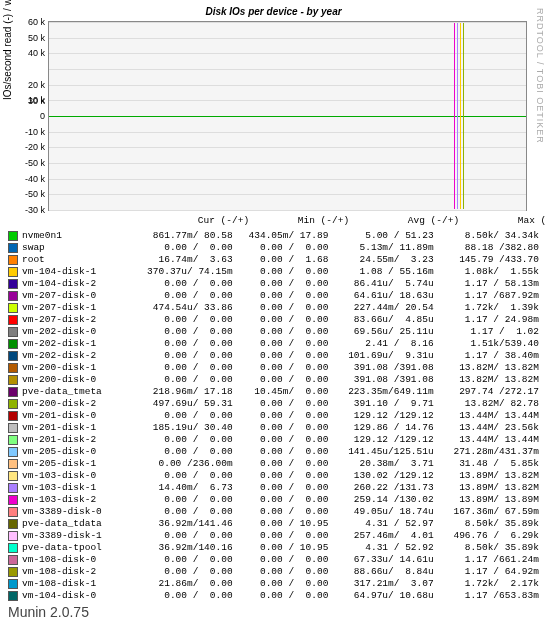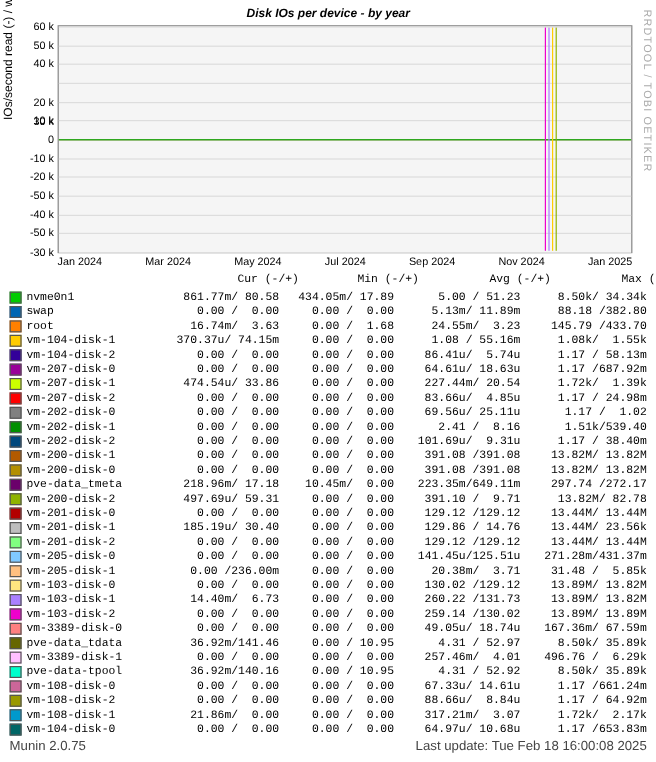--- a/index.html
+++ b/index.html
@@ -120,21 +120,21 @@
     flex-shrink: 0;
   }
   .col-name  { width: 110px; display:inline-block; }
   .col-cur   { width: 110px; display:inline-block; text-align:right; }
   .col-min   { width: 100px; display:inline-block; text-align:right; }
   .col-avg   { width: 110px; display:inline-block; text-align:right; }
   .col-max   { width: 110px; display:inline-block; text-align:right; }
   .footer {
     display:flex;
     justify-content: space-between;
-    font-size: 11px;
+    font-size: 14px;
     margin: 2px 8px 4px 8px;
     color:#444;
   }
 </style>
 </head>
 <body>
 
 <div class="container">
 
   <div class="title">Disk IOs per device - by year</div>
@@ -171,31 +171,21 @@
         <div class="grid-line" style="top: 100%;"></div>
         <div class="y-ticks" style="top: 100%;">-30 k</div>
       </div>
     <div class="data-series-line"></div>
     <div class="spike" style="left:85%; background:#ee00cc;"></div>
     <div class="spike" style="left:85.6%; background:#aa80ff;"></div>
     <div class="spike" style="left:86.2%; background:#ffcc00;"></div>
     <div class="spike" style="left:86.8%; background:#8fb300;"></div>
   </div>
 
-  <div class="x-ticks" id="x-ticks">
-      <span>Jan 2024</span>
-      <span>Mar 2024</span>
-      <span>May 2024</span>
-      <span>Jul 2024</span>
-      <span>Sep 2024</span>
-      <span>Nov 2024</span>
-      <span>Jan 2025</span>
-    </div>
 
   <div class="legend-header">                       <span class="col-cur">Cur (-/+)</span><span class="col-min">Min (-/+)</span><span class="col-avg">Avg (-/+)</span><span class="col-max">Max (-/+)</span></div>
 
   <div class="legend" id="legend"><div class="legend-row"><span class="swatch" style="background: rgb(0, 204, 0);"></span><span class="col-name">nvme0n1</span><span class="col-cur">861.77m/ 80.58</span><span class="col-min">434.05m/ 17.89</span><span class="col-avg">5.00 / 51.23</span><span class="col-max">8.50k/ 34.34k</span></div><div class="legend-row"><span class="swatch" style="background: rgb(0, 102, 179);"></span><span class="col-name">swap</span><span class="col-cur">0.00 /  0.00</span><span class="col-min">0.00 /  0.00</span><span class="col-avg">5.13m/ 11.89m</span><span class="col-max">88.18 /382.80</span></div><div class="legend-row"><span class="swatch" style="background: rgb(255, 128, 0);"></span><span class="col-name">root</span><span class="col-cur">16.74m/  3.63</span><span class="col-min">0.00 /  1.68</span><span class="col-avg">24.55m/  3.23</span><span class="col-max">145.79 /433.70</span></div><div class="legend-row"><span class="swatch" style="background: rgb(255, 204, 0);"></span><span class="col-name">vm-104-disk-1</span><span class="col-cur">370.37u/ 74.15m</span><span class="col-min">0.00 /  0.00</span><span class="col-avg">1.08 / 55.16m</span><span class="col-max">1.08k/  1.55k</span></div><div class="legend-row"><span class="swatch" style="background: rgb(51, 0, 153);"></span><span class="col-name">vm-104-disk-2</span><span class="col-cur">0.00 /  0.00</span><span class="col-min">0.00 /  0.00</span><span class="col-avg">86.41u/  5.74u</span><span class="col-max">1.17 / 58.13m</span></div><div class="legend-row"><span class="swatch" style="background: rgb(153, 0, 153);"></span><span class="col-name">vm-207-disk-0</span><span class="col-cur">0.00 /  0.00</span><span class="col-min">0.00 /  0.00</span><span class="col-avg">64.61u/ 18.63u</span><span class="col-max">1.17 /687.92m</span></div><div class="legend-row"><span class="swatch" style="background: rgb(204, 255, 0);"></span><span class="col-name">vm-207-disk-1</span><span class="col-cur">474.54u/ 33.86</span><span class="col-min">0.00 /  0.00</span><span class="col-avg">227.44m/ 20.54</span><span class="col-max">1.72k/  1.39k</span></div><div class="legend-row"><span class="swatch" style="background: rgb(255, 0, 0);"></span><span class="col-name">vm-207-disk-2</span><span class="col-cur">0.00 /  0.00</span><span class="col-min">0.00 /  0.00</span><span class="col-avg">83.66u/  4.85u</span><span class="col-max">1.17 / 24.98m</span></div><div class="legend-row"><span class="swatch" style="background: rgb(128, 128, 128);"></span><span class="col-name">vm-202-disk-0</span><span class="col-cur">0.00 /  0.00</span><span class="col-min">0.00 /  0.00</span><span class="col-avg">69.56u/ 25.11u</span><span class="col-max">1.17 /  1.02</span></div><div class="legend-row"><span class="swatch" style="background: rgb(0, 143, 0);"></span><span class="col-name">vm-202-disk-1</span><span class="col-cur">0.00 /  0.00</span><span class="col-min">0.00 /  0.00</span><span class="col-avg">2.41 /  8.16</span><span class="col-max">1.51k/539.40</span></div><div class="legend-row"><span class="swatch" style="background: rgb(0, 72, 125);"></span><span class="col-name">vm-202-disk-2</span><span class="col-cur">0.00 /  0.00</span><span class="col-min">0.00 /  0.00</span><span class="col-avg">101.69u/  9.31u</span><span class="col-max">1.17 / 38.40m</span></div><div class="legend-row"><span class="swatch" style="background: rgb(179, 90, 0);"></span><span class="col-name">vm-200-disk-1</span><span class="col-cur">0.00 /  0.00</span><span class="col-min">0.00 /  0.00</span><span class="col-avg">391.08 /391.08</span><span class="col-max">13.82M/ 13.82M</span></div><div class="legend-row"><span class="swatch" style="background: rgb(179, 143, 0);"></span><span class="col-name">vm-200-disk-0</span><span class="col-cur">0.00 /  0.00</span><span class="col-min">0.00 /  0.00</span><span class="col-avg">391.08 /391.08</span><span class="col-max">13.82M/ 13.82M</span></div><div class="legend-row"><span class="swatch" style="background: rgb(107, 0, 107);"></span><span class="col-name">pve-data_tmeta</span><span class="col-cur">218.96m/ 17.18</span><span class="col-min">10.45m/  0.00</span><span class="col-avg">223.35m/649.11m</span><span class="col-max">297.74 /272.17</span></div><div class="legend-row"><span class="swatch" style="background: rgb(143, 179, 0);"></span><span class="col-name">vm-200-disk-2</span><span class="col-cur">497.69u/ 59.31</span><span class="col-min">0.00 /  0.00</span><span class="col-avg">391.10 /  9.71</span><span class="col-max">13.82M/ 82.78</span></div><div class="legend-row"><span class="swatch" style="background: rgb(179, 0, 0);"></span><span class="col-name">vm-201-disk-0</span><span class="col-cur">0.00 /  0.00</span><span class="col-min">0.00 /  0.00</span><span class="col-avg">129.12 /129.12</span><span class="col-max">13.44M/ 13.44M</span></div><div class="legend-row"><span class="swatch" style="background: rgb(190, 190, 190);"></span><span class="col-name">vm-201-disk-1</span><span class="col-cur">185.19u/ 30.40</span><span class="col-min">0.00 /  0.00</span><span class="col-avg">129.86 / 14.76</span><span class="col-max">13.44M/ 23.56k</span></div><div class="legend-row"><span class="swatch" style="background: rgb(128, 255, 128);"></span><span class="col-name">vm-201-disk-2</span><span class="col-cur">0.00 /  0.00</span><span class="col-min">0.00 /  0.00</span><span class="col-avg">129.12 /129.12</span><span class="col-max">13.44M/ 13.44M</span></div><div class="legend-row"><span class="swatch" style="background: rgb(128, 201, 255);"></span><span class="col-name">vm-205-disk-0</span><span class="col-cur">0.00 /  0.00</span><span class="col-min">0.00 /  0.00</span><span class="col-avg">141.45u/125.51u</span><span class="col-max">271.28m/431.37m</span></div><div class="legend-row"><span class="swatch" style="background: rgb(255, 192, 128);"></span><span class="col-name">vm-205-disk-1</span><span class="col-cur">0.00 /236.00m</span><span class="col-min">0.00 /  0.00</span><span class="col-avg">20.38m/  3.71</span><span class="col-max">31.48 /  5.85k</span></div><div class="legend-row"><span class="swatch" style="background: rgb(255, 230, 128);"></span><span class="col-name">vm-103-disk-0</span><span class="col-cur">0.00 /  0.00</span><span class="col-min">0.00 /  0.00</span><span class="col-avg">130.02 /129.12</span><span class="col-max">13.89M/ 13.82M</span></div><div class="legend-row"><span class="swatch" style="background: rgb(170, 128, 255);"></span><span class="col-name">vm-103-disk-1</span><span class="col-cur">14.40m/  6.73</span><span class="col-min">0.00 /  0.00</span><span class="col-avg">260.22 /131.73</span><span class="col-max">13.89M/ 13.82M</span></div><div class="legend-row"><span class="swatch" style="background: rgb(238, 0, 204);"></span><span class="col-name">vm-103-disk-2</span><span class="col-cur">0.00 /  0.00</span><span class="col-min">0.00 /  0.00</span><span class="col-avg">259.14 /130.02</span><span class="col-max">13.89M/ 13.89M</span></div><div class="legend-row"><span class="swatch" style="background: rgb(255, 128, 128);"></span><span class="col-name">vm-3389-disk-0</span><span class="col-cur">0.00 /  0.00</span><span class="col-min">0.00 /  0.00</span><span class="col-avg">49.05u/ 18.74u</span><span class="col-max">167.36m/ 67.59m</span></div><div class="legend-row"><span class="swatch" style="background: rgb(102, 102, 0);"></span><span class="col-name">pve-data_tdata</span><span class="col-cur">36.92m/141.46</span><span class="col-min">0.00 / 10.95</span><span class="col-avg">4.31 / 52.97</span><span class="col-max">8.50k/ 35.89k</span></div><div class="legend-row"><span class="swatch" style="background: rgb(255, 191, 255);"></span><span class="col-name">vm-3389-disk-1</span><span class="col-cur">0.00 /  0.00</span><span class="col-min">0.00 /  0.00</span><span class="col-avg">257.46m/  4.01</span><span class="col-max">496.76 /  6.29k</span></div><div class="legend-row"><span class="swatch" style="background: rgb(0, 255, 204);"></span><span class="col-name">pve-data-tpool</span><span class="col-cur">36.92m/140.16</span><span class="col-min">0.00 / 10.95</span><span class="col-avg">4.31 / 52.92</span><span class="col-max">8.50k/ 35.89k</span></div><div class="legend-row"><span class="swatch" style="background: rgb(204, 102, 153);"></span><span class="col-name">vm-108-disk-0</span><span class="col-cur">0.00 /  0.00</span><span class="col-min">0.00 /  0.00</span><span class="col-avg">67.33u/ 14.61u</span><span class="col-max">1.17 /661.24m</span></div><div class="legend-row"><span class="swatch" style="background: rgb(153, 153, 0);"></span><span class="col-name">vm-108-disk-2</span><span class="col-cur">0.00 /  0.00</span><span class="col-min">0.00 /  0.00</span><span class="col-avg">88.66u/  8.84u</span><span class="col-max">1.17 / 64.92m</span></div><div class="legend-row"><span class="swatch" style="background: rgb(0, 153, 204);"></span><span class="col-name">vm-108-disk-1</span><span class="col-cur">21.86m/  0.00</span><span class="col-min">0.00 /  0.00</span><span class="col-avg">317.21m/  3.07</span><span class="col-max">1.72k/  2.17k</span></div><div class="legend-row"><span class="swatch" style="background: rgb(0, 102, 102);"></span><span class="col-name">vm-104-disk-0</span><span class="col-cur">0.00 /  0.00</span><span class="col-min">0.00 /  0.00</span><span class="col-avg">64.97u/ 10.68u</span><span class="col-max">1.17 /653.83m</span></div></div>
 
   <div class="footer">
     <span>Munin 2.0.75</span>
-    <span>Last update: Tue Feb 18 16:00:08 2025</span>
   </div>
 </div>
 
 </body></html>

